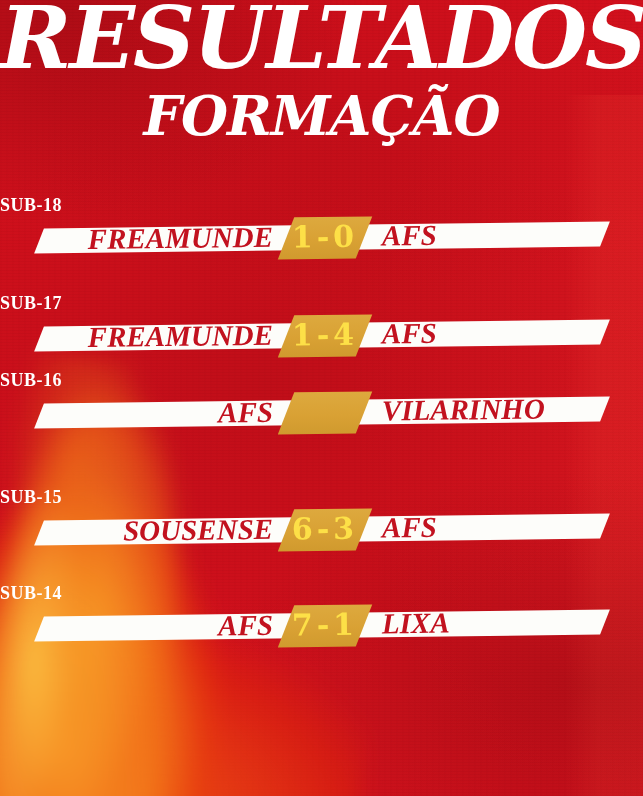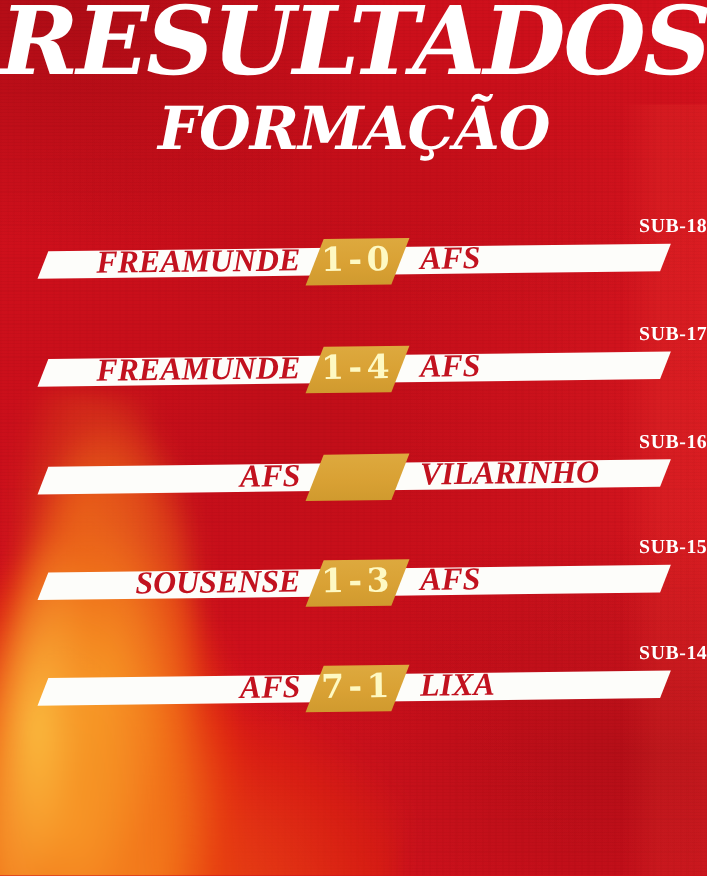--- a/index.html
+++ b/index.html
@@ -44,42 +44,42 @@
   .title{
     position:absolute;top:-10px;left:0;width:100%;text-align:center;
     color:#ffffff;font-family:"DejaVu Serif", serif;
     font-style:italic;font-weight:700;z-index:3;
   }
   .title-line1{font-size:86px;line-height:95px;letter-spacing:-2px;white-space:nowrap;}
   .title-line2{font-size:54px;line-height:62px;letter-spacing:-1px;white-space:nowrap;}
   
   .row{position:absolute;left:0;width:100%;z-index:4;}
   .sub-label{
-    display:block;text-align:right;color:#ffffff;
+    display:block;text-align:left;color:#ffffff;
     font-family:"Liberation Serif", serif;font-weight:700;
     font-size:18px;line-height:20px;letter-spacing:.5px;
   }
   .bar{
     position:relative;width:566px;height:25px;margin:10px auto 0;
     transform:rotate(-0.7deg);
   }
   .bar-bg{
     position:absolute;inset:0;background:#fdfdfa;
     transform:skewX(-22deg);
   }
   .score-box{
     position:absolute;left:calc(50% + 3px);top:50%;
     width:78px;height:42px;
     transform:translate(-50%,-50%) skewX(-22deg);
     background:linear-gradient(180deg,#dda93e 0%,#d9a134 55%,#d09a2e 100%);
   }
   .score{
     position:absolute;left:calc(50% + 3px);top:50%;
     transform:translate(-50%,-54%);
-    color:#fef9c3;font-family:"DejaVu Serif", serif;font-weight:700;
+    color:#fde047;font-family:"DejaVu Serif", serif;font-weight:700;
     font-size:30px;letter-spacing:4px;white-space:nowrap;z-index:2;
   }
   .team{
     position:absolute;top:50%;transform:translateY(-54%);
     color:#c2121f;font-family:"Liberation Serif", serif;
     font-style:italic;font-weight:700;font-size:29px;
     white-space:nowrap;z-index:2;
   }
   .team-home{right:calc(50% + 49px);}
   .team-away{left:calc(50% + 60px);}
@@ -112,37 +112,37 @@
   <span class="sub-label">SUB-17</span>
   <div class="bar">
     <div class="bar-bg"></div>
     <div class="score-box"></div>
     <span class="team team-home">FREAMUNDE</span>
     <span class="score">1-4</span>
     <span class="team team-away">AFS</span>
   </div>
 </div>
 
-<div class="row" style="top:391px">
+<div class="row" style="top:370px">
   <span class="sub-label">SUB-16</span>
   <div class="bar">
     <div class="bar-bg"></div>
     <div class="score-box"></div>
     <span class="team team-home">AFS</span>
     <span class="team team-away">VILARINHO</span>
   </div>
 </div>
 
 <div class="row" style="top:487px">
   <span class="sub-label">SUB-15</span>
   <div class="bar">
     <div class="bar-bg"></div>
     <div class="score-box"></div>
     <span class="team team-home">SOUSENSE</span>
-    <span class="score">1-3</span>
+    <span class="score">6-3</span>
     <span class="team team-away">AFS</span>
   </div>
 </div>
 
 <div class="row" style="top:583px">
   <span class="sub-label">SUB-14</span>
   <div class="bar">
     <div class="bar-bg"></div>
     <div class="score-box"></div>
     <span class="team team-home">AFS</span>

